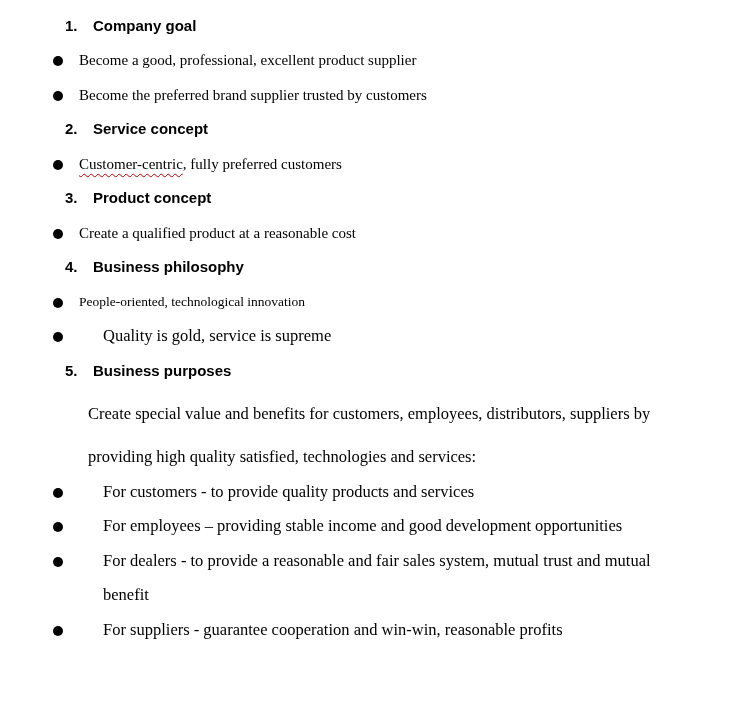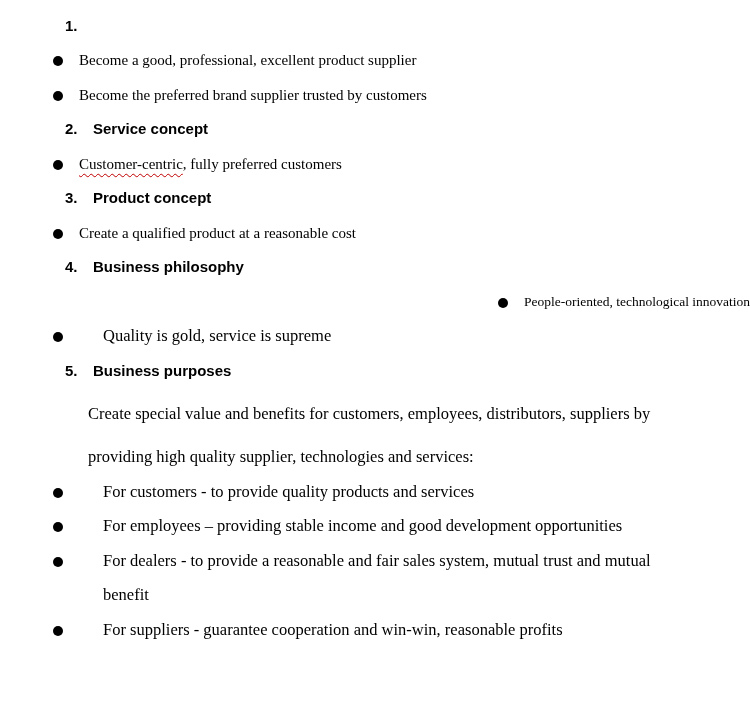--- a/index.html
+++ b/index.html
@@ -54,40 +54,41 @@
     background: #000000;
     margin-top: 13px;
   }
   
   .row.p {
     padding-left: 88px;
     font-family: "Liberation Serif", "DejaVu Serif", serif;
     margin-top: 9px;
   }
   
-  .sz-s { font-size: 13.5px; justify-content: flex-end; }
+  .sz-s { font-size: 13.5px; }
   .sz-m { font-size: 15px; }
   .sz-l { font-size: 16.5px; gap: 24px; }
   
   .squiggle {
     text-decoration-line: underline;
     text-decoration-style: wavy;
     text-decoration-color: var(--squiggle, #c00000);
     text-decoration-thickness: 1px;
     text-underline-offset: 4px;
     text-decoration-skip-ink: none;
   }
 </style>
 </head>
 <body style="background: rgb(255, 255, 255);">
 
 <div class="page">
 
   <div class="row h">
     <span class="num">1.</span>
+    <span class="title">Company goal</span>
   </div>
   <div class="row b sz-m">
     <span class="marker">
         <span class="dot"></span>
       </span>
     <span class="txt">Become a good, professional, excellent product supplier</span>
   </div>
   <div class="row b sz-m">
     <span class="marker">
         <span class="dot"></span>
@@ -135,21 +136,21 @@
   </div>
 
   <div class="row h">
     <span class="num">5.</span>
     <span class="title">Business purposes</span>
   </div>
   <div class="row p sz-l">
     <span>Create special value and benefits for customers, employees, distributors, suppliers by</span>
   </div>
   <div class="row p sz-l">
-    <span>providing high quality supplier, technologies and services:</span>
+    <span>providing high quality satisfied, technologies and services:</span>
   </div>
   <div class="row b sz-l">
     <span class="marker">
         <span class="dot"></span>
       </span>
     <span class="txt">For customers - to provide quality products and services</span>
   </div>
   <div class="row b sz-l">
     <span class="marker">
         <span class="dot"></span>

